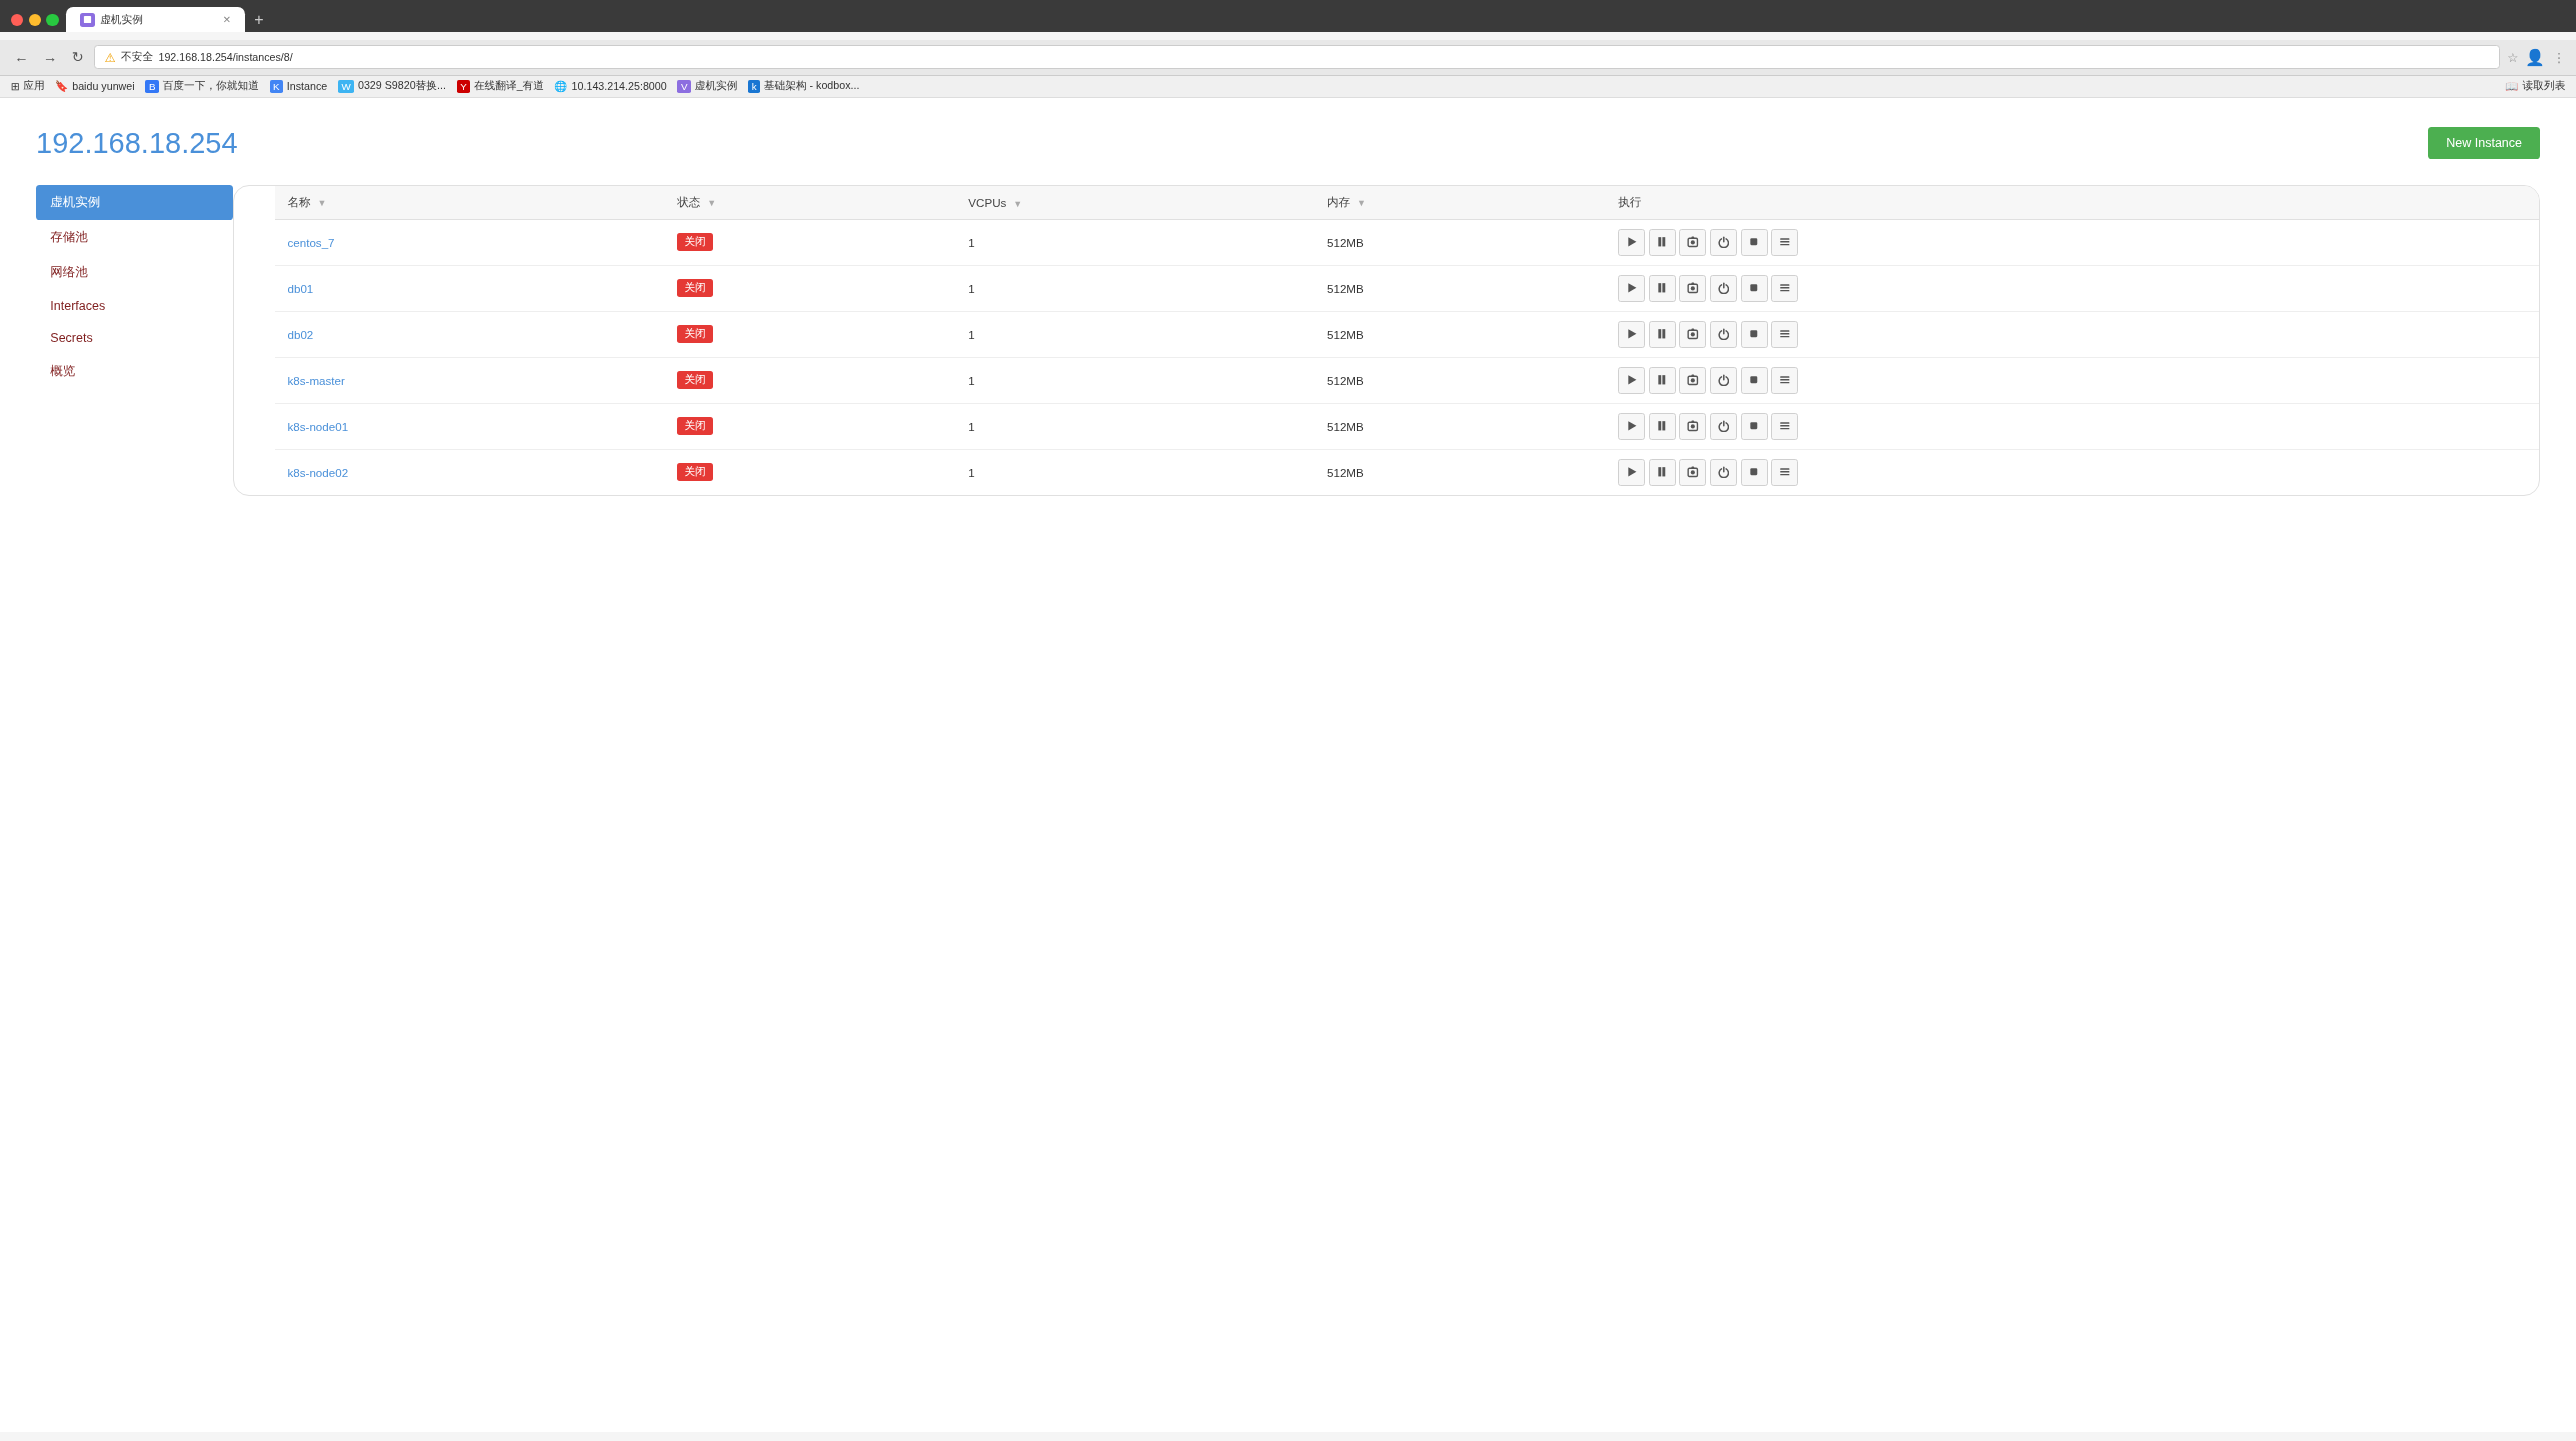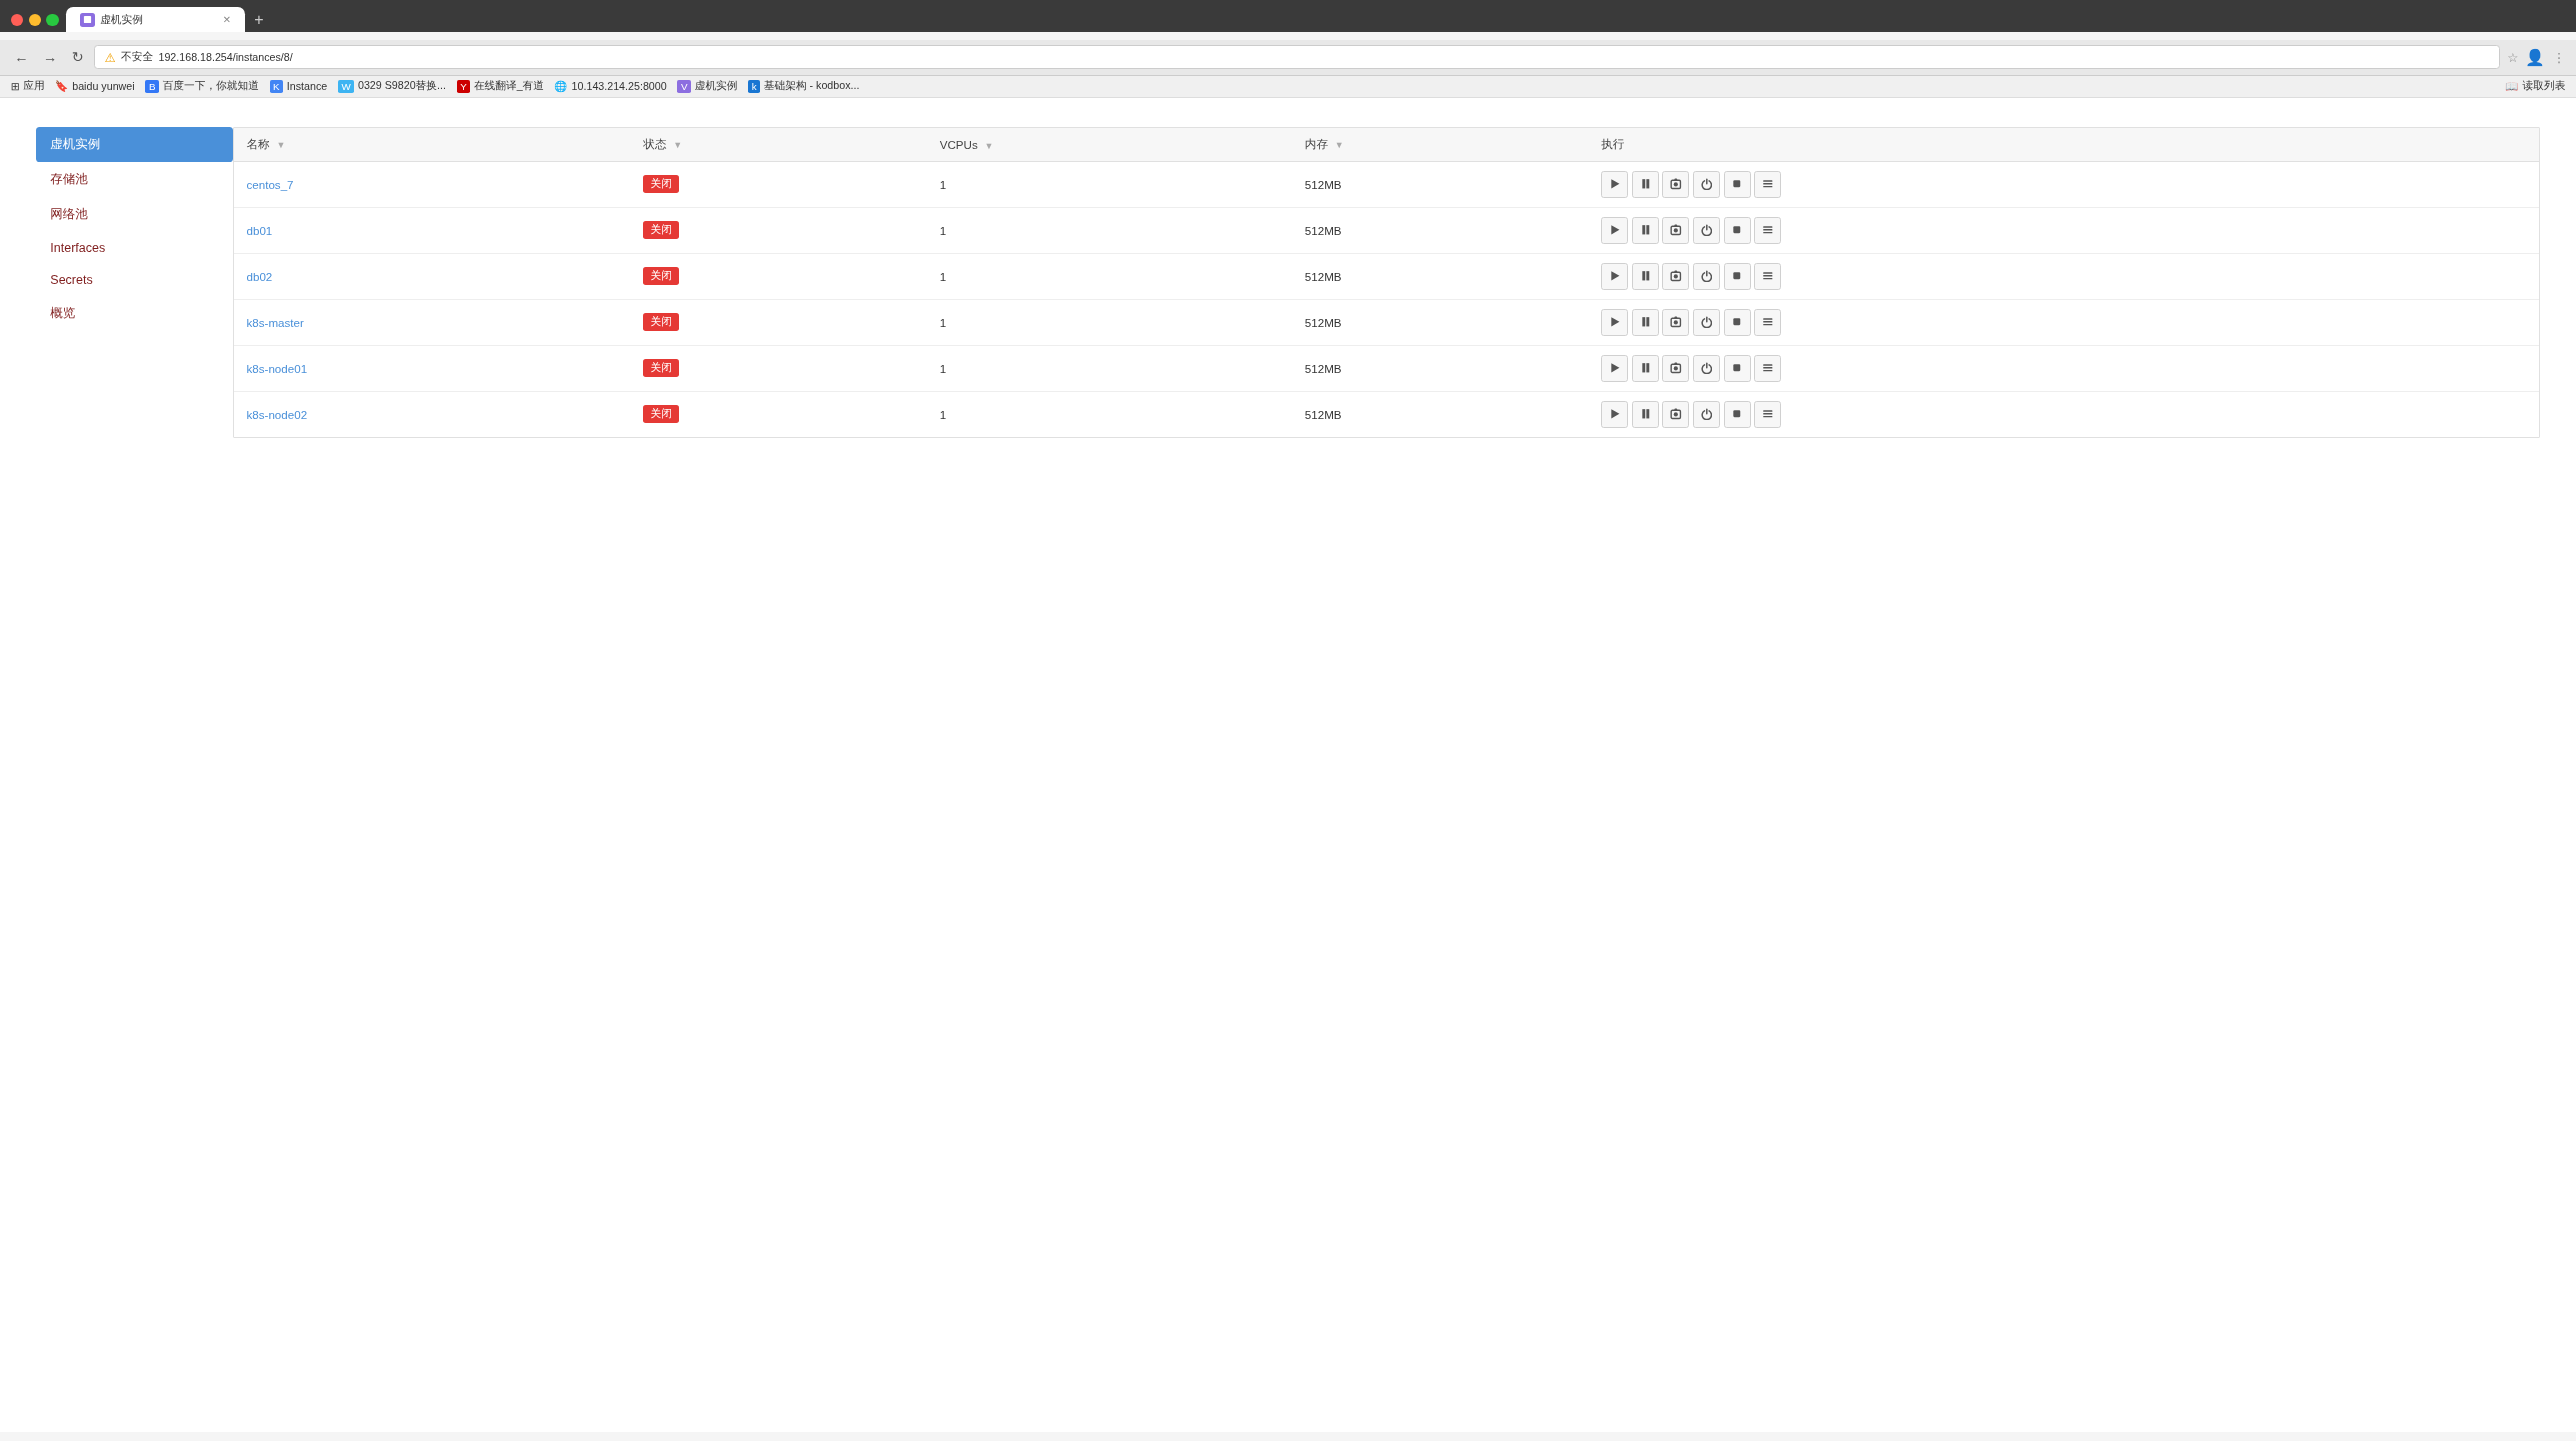--- a/index.html
+++ b/index.html
@@ -52,21 +52,21 @@
 
     
     .layout { display: flex; gap: 0; }
 
     
     .sidebar { width: 197px; flex-shrink: 0; }
     .sidebar-item { padding: 9px 14.3px; cursor: pointer; color: #7f1d1d; font-size: 12.5px; }
     .sidebar-item.active { background: #4a90d9; color: white; border-radius: 3.6px; }
 
     
-    .table-area { flex: 1; border: 0.9px solid #e0e0e0; border-radius: 1px; overflow: hidden; }
+    .table-area { flex: 1; border: 0.9px solid #e0e0e0; border-radius: 16px; overflow: hidden; padding-left: 41px; }
     table { width: 100%; border-collapse: collapse; }
     thead tr { background: #f7f7f7; border-bottom: 1.8px solid #e0e0e0; }
     thead th { padding: 9px 12.5px; text-align: left; font-weight: 500; color: #444; font-size: 11.6px; white-space: nowrap; }
     thead th .sort-icon { margin-left: 3.6px; color: #aaa; font-size: 9px; }
     tbody tr { border-bottom: 0.9px solid #eeeeee; }
     tbody tr:last-child { border-bottom: none; }
     tbody td { padding: 9px 12.5px; font-size: 11.6px; color: #333; }
 
     .vm-link { color: #4a90d9; text-decoration: none; cursor: pointer; text-align: right; }
 
@@ -156,20 +156,24 @@
   <div class="bookmark-item" style="margin-left:auto;">
     <span>📖</span>
     <span>读取列表</span>
   </div>
 </div>
 
 <div class="app">
 
 
   <div class="main-content">
+    <div class="page-header">
+      <h1 class="page-title">192.168.18.254</h1>
+      <button class="new-instance-btn">New Instance</button>
+    </div>
 
     <div class="layout">
 
       <div class="sidebar">
         <div class="sidebar-item active">
           <span>虚机实例</span>
         </div>
         <div class="sidebar-item">
           <span>存储池</span>
         </div>

